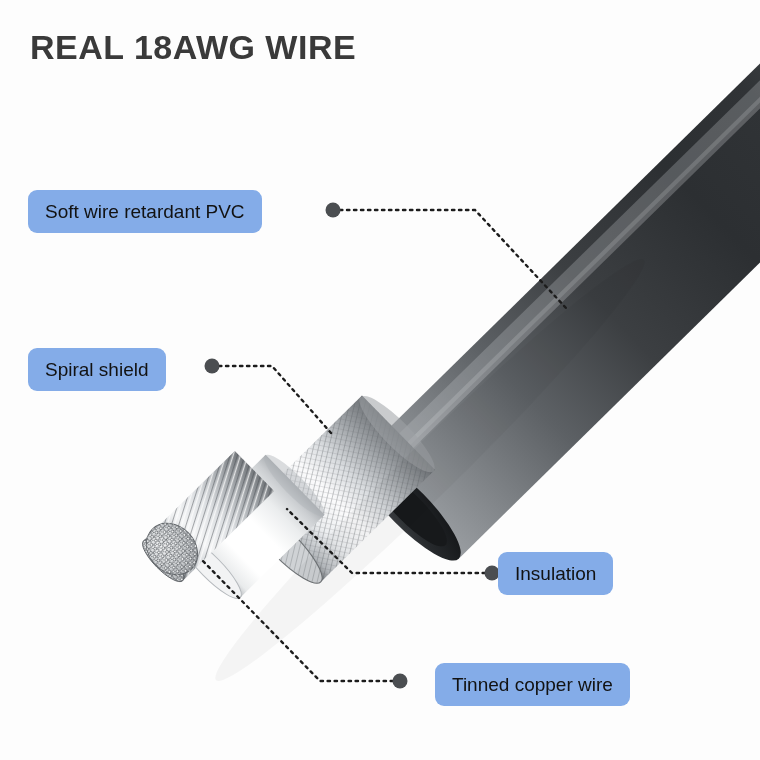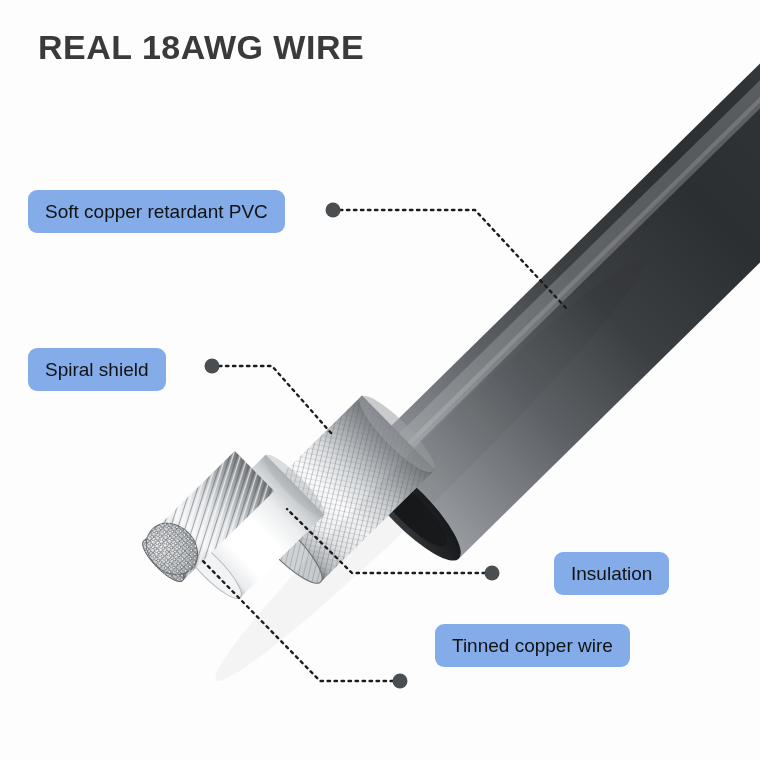--- a/index.html
+++ b/index.html
@@ -18,21 +18,21 @@
     position: relative;
     width: 760px;
     height: 760px;
     background: #fdfdfd;
     overflow: hidden;
   }
 
   
   #title {
     position: absolute;
-    left: 38px;
+    left: 30px;
     top: 28px;
     font-size: 34px;
     font-weight: bold;
     letter-spacing: 0.5px;
     color: #3a3a3a;
     white-space: nowrap;
     line-height: 1.15;
   }
 
   
@@ -54,22 +54,22 @@
     border-radius: 9px;
     color: #121212;
     font-size: 19px;
     line-height: 1;
     padding: 0 17px;
     height: 43px;
     white-space: nowrap;
   }
   #pill-pvc      { left: 28px;  top: 190px; }
   #pill-shield   { left: 28px;  top: 348px; justify-content: flex-end; }
-  #pill-insul    { left: 554px; top: 552px; }
-  #pill-copper   { left: 435px; top: 624px; align-items: center; }
+  #pill-insul    { left: 498px; top: 552px; }
+  #pill-copper   { left: 435px; top: 663px; align-items: center; }
 
   
   #leaders {
     position: absolute;
     left: 0;
     top: 0;
     width: 760px;
     height: 760px;
     pointer-events: none;
   }
@@ -228,21 +228,21 @@
     </g>
     <g fill="#4b4e51">
       <circle cx="333" cy="210" r="7.5"></circle>
       <circle cx="212" cy="366" r="7.5"></circle>
       <circle cx="492" cy="573" r="7.5"></circle>
       <circle cx="400" cy="681" r="7.5"></circle>
     </g>
   </svg>
 
   <div class="pill" id="pill-pvc">
-    <span>Soft copper retardant PVC</span>
+    <span>Soft wire retardant PVC</span>
   </div>
 
   <div class="pill" id="pill-shield">
     <span>Spiral shield</span>
   </div>
 
   <div class="pill" id="pill-insul">
     <span>Insulation</span>
   </div>
 

